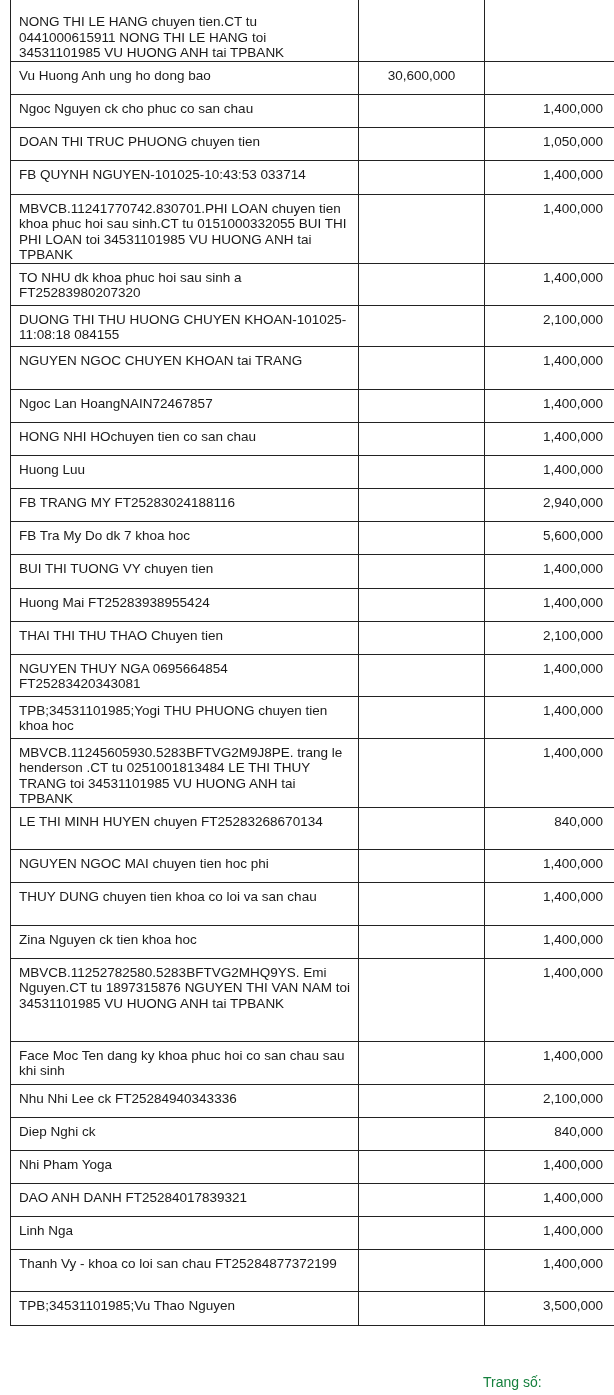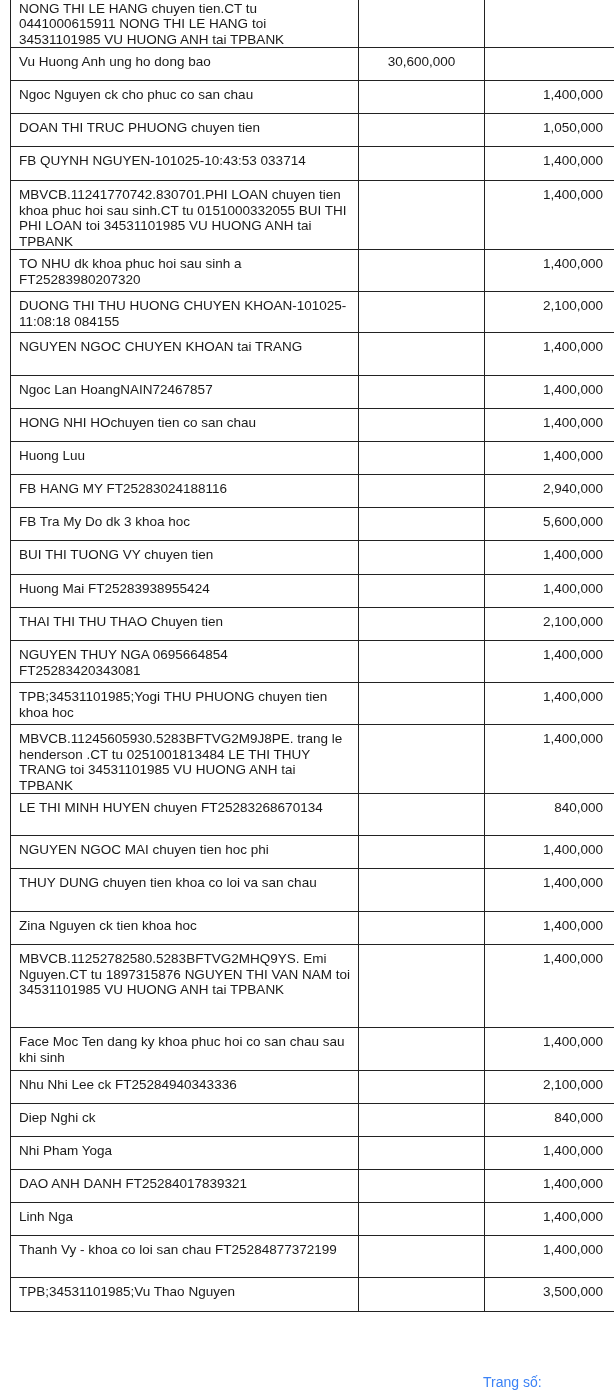--- a/index.html
+++ b/index.html
@@ -6,29 +6,29 @@
     body { width: 614px; height: 1395px; position: relative; overflow: hidden;
            font-family: "Liberation Sans", sans-serif; color: #1a1a1a; }
     table.stmt { position: absolute; left: 10px; top: -1px; border-collapse: collapse;
                  table-layout: fixed; width: 600px; }
     table.stmt td { border: 1.5px solid #222; vertical-align: top; font-size: 13.5px;
                     line-height: 15.5px; padding: 6px 8px 0 8px; overflow: hidden; }
     table.stmt td.desc { width: 331px; }
     table.stmt td.credit { width: 109px; text-align: center; }
     table.stmt td.debit { width: 110px; text-align: right; padding-right: 26px; }
     td.debit.center { text-align: center; padding-right: 8px; }
-    .page-label { position: absolute; left: 483px; top: 1374px; font-size: 14px; color: #3b82f6; }
+    .page-label { position: absolute; left: 483px; top: 1374px; font-size: 14px; color: #15803d; }
   </style>
 </head>
 <body>
 
 <table class="stmt">
   <tbody id="tbody">
       <tr style="height: 48px;">
-        <td class="desc" style="padding-top: 0px; vertical-align: bottom;">NONG THI LE HANG chuyen tien.CT tu 0441000615911 NONG THI LE HANG toi 34531101985 VU HUONG ANH tai TPBANK</td>
+        <td class="desc" style="padding-top: 14px; vertical-align: bottom;">NONG THI LE HANG chuyen tien.CT tu 0441000615911 NONG THI LE HANG toi 34531101985 VU HUONG ANH tai TPBANK</td>
         <td class="credit"></td>
         <td class="debit"></td>
       </tr>
       <tr style="height: 33px;">
         <td class="desc">Vu Huong Anh ung ho dong bao</td>
         <td class="credit">30,600,000</td>
         <td class="debit"></td>
       </tr>
       <tr style="height: 33px;">
         <td class="desc">Ngoc Nguyen ck cho phuc co san chau</td>
@@ -74,26 +74,26 @@
         <td class="desc">HONG NHI HOchuyen tien co san chau</td>
         <td class="credit"></td>
         <td class="debit">1,400,000</td>
       </tr>
       <tr style="height: 33px;">
         <td class="desc">Huong Luu</td>
         <td class="credit"></td>
         <td class="debit">1,400,000</td>
       </tr>
       <tr style="height: 33px;">
-        <td class="desc">FB HANG MY FT25283024188116</td>
+        <td class="desc">FB TRANG MY FT25283024188116</td>
         <td class="credit"></td>
         <td class="debit">2,940,000</td>
       </tr>
       <tr style="height: 33px;">
-        <td class="desc">FB Tra My Do dk 3 khoa hoc</td>
+        <td class="desc">FB Tra My Do dk 7 khoa hoc</td>
         <td class="credit"></td>
         <td class="debit">5,600,000</td>
       </tr>
       <tr style="height: 34px;">
         <td class="desc">BUI THI TUONG VY chuyen tien</td>
         <td class="credit"></td>
         <td class="debit">1,400,000</td>
       </tr>
       <tr style="height: 33px;">
         <td class="desc">Huong Mai FT25283938955424</td>

